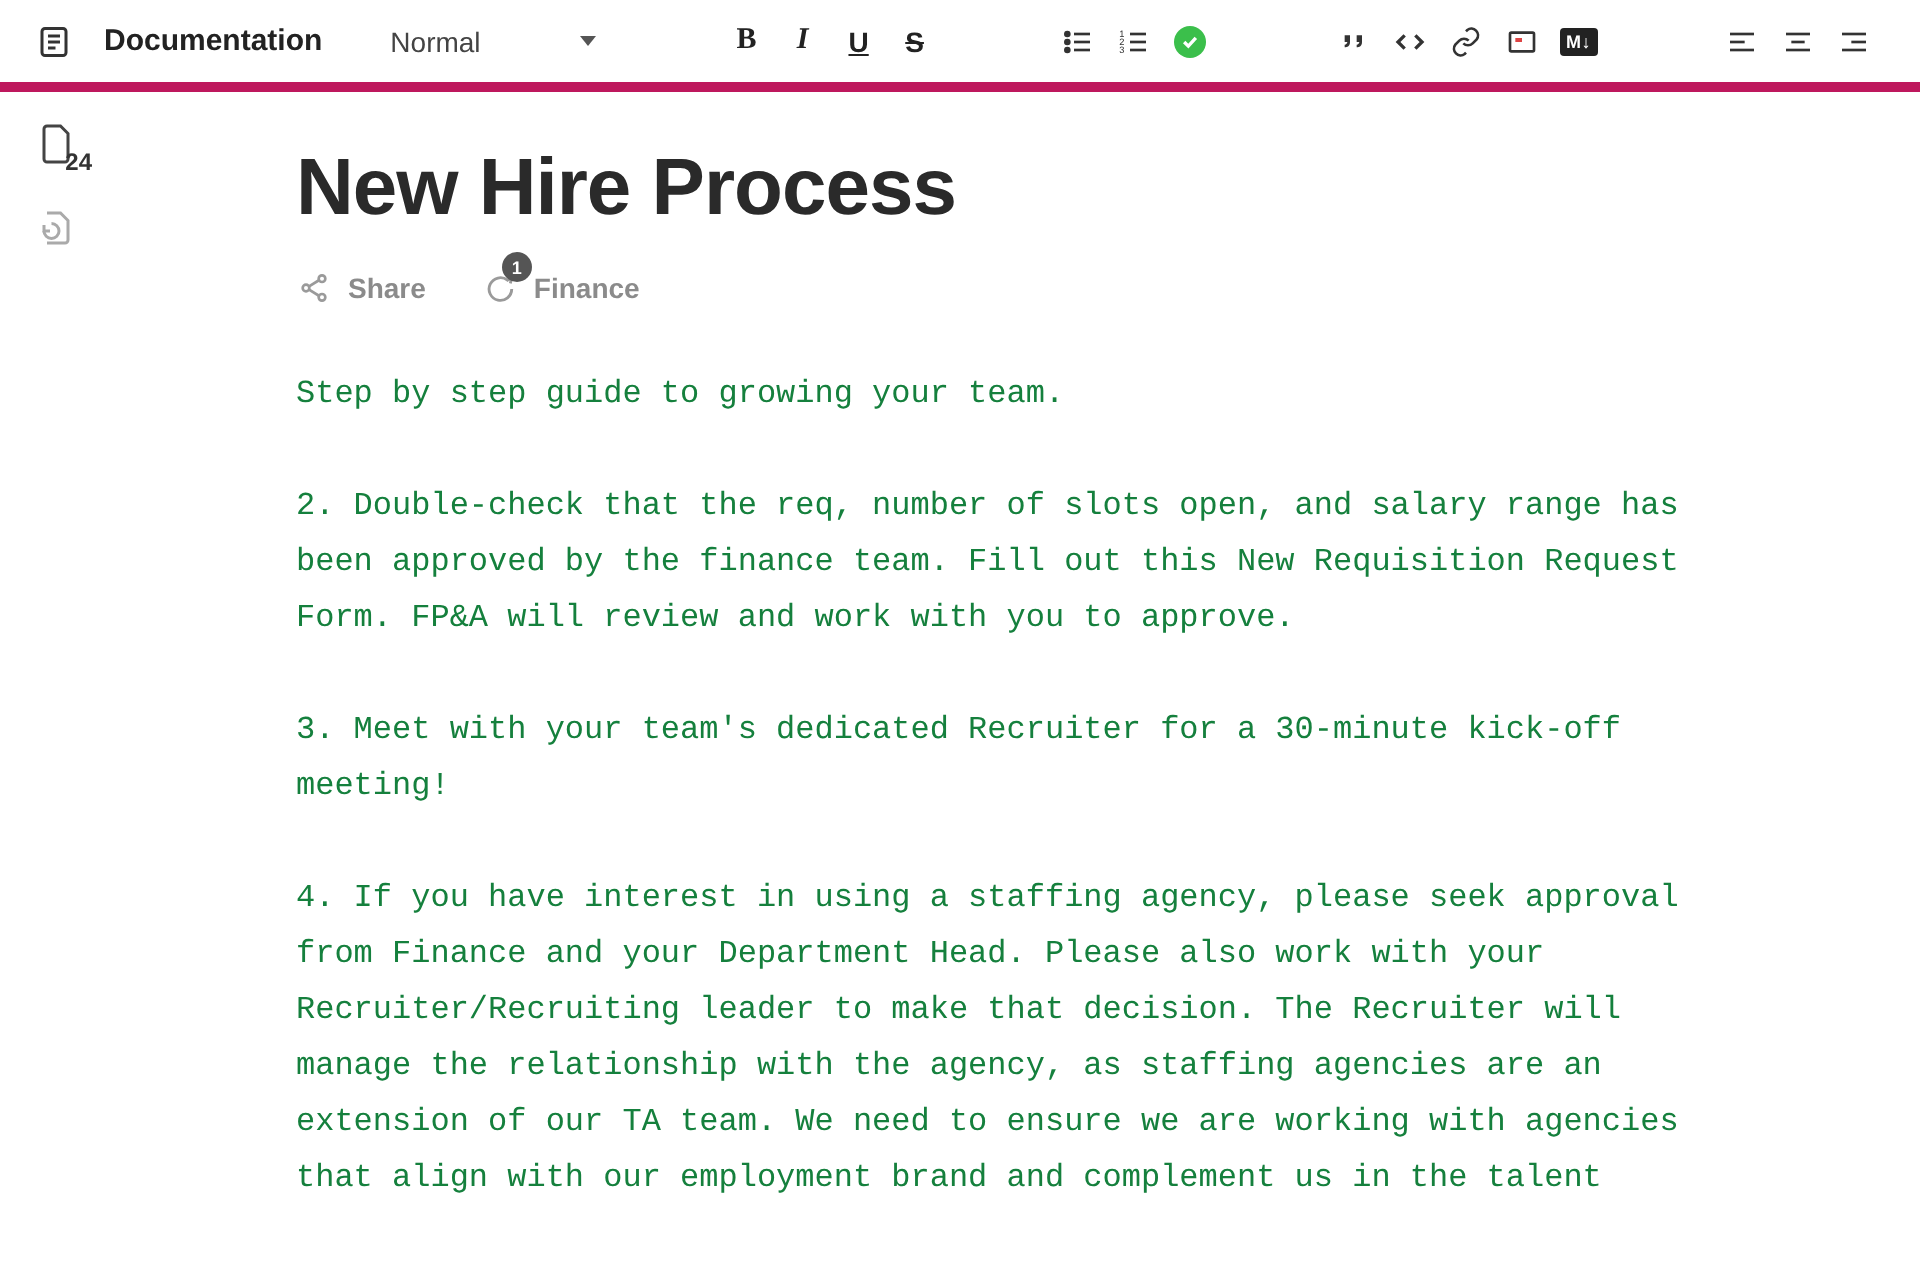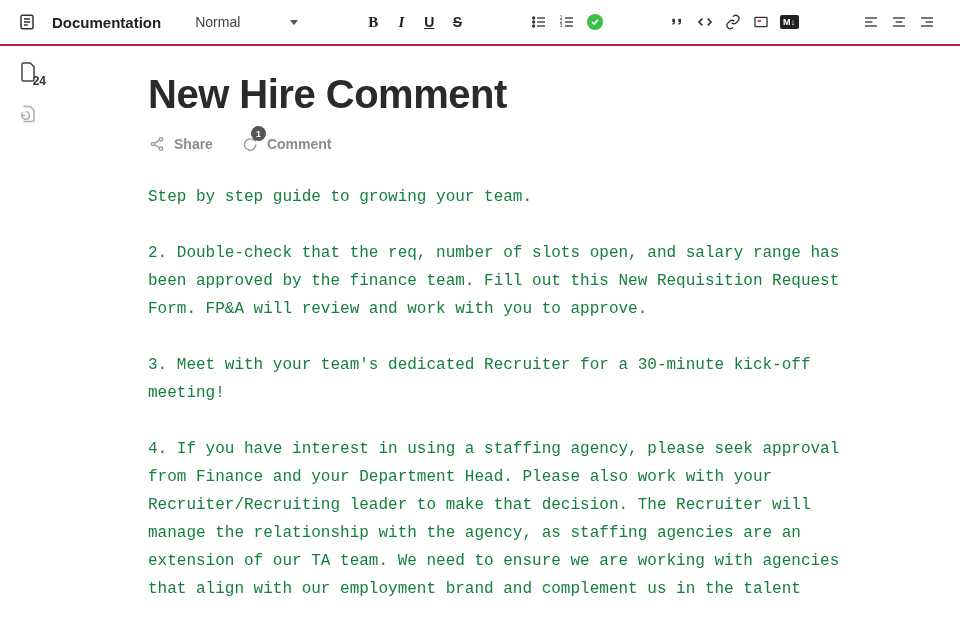--- a/index.html
+++ b/index.html
@@ -2,21 +2,21 @@
 <html><head>
 <meta charset="utf-8">
 <style>
   * { box-sizing: border-box; margin: 0; padding: 0; }
   html, body { width: 960px; height: 638px; background: #fff; font-family: -apple-system, BlinkMacSystemFont, "Segoe UI", Helvetica, Arial, sans-serif; overflow: hidden;}
   .app { width: 960px; height: 638px; position: relative; background: #fff; }
 
   
   .toolbar {
     height: 46px;
-    border-bottom: 2px solid #be185d;
+    border-bottom: 5px solid #be185d;
     display: flex;
     align-items: center;
     padding: 0 14px 0 18px;
     gap: 20px;
     color: #333;
   }
   .tb-left { display: flex; align-items: center; gap: 10px; }
   .tb-title { font-size: 15px; font-weight: 600; color: #222; margin-left: 6px; margin-right: 18px;}
   .tb-dropdown { display: flex; align-items: center; gap: 50px; font-size: 14px; color: #444; padding: 4px 6px; cursor: pointer;}
   .tb-dropdown .caret { width:0;height:0;border-left:4px solid transparent;border-right:4px solid transparent;border-top:5px solid #555;}
@@ -207,21 +207,21 @@
   <div class="gutter-item">
     <svg width="18" height="20" viewBox="0 0 24 24" fill="none" stroke="#aaa" stroke-width="2">
           <path d="M6 2h9l5 5v13a2 2 0 0 1-2 2H6"></path>
           <path d="M4 14 A5 5 0 1 0 9 9"></path>
           <polyline points="4 10 4 14 8 14"></polyline>
         </svg>
   </div>
 </div>
 
 <div class="doc">
-  <h1 class="doc-title">New Hire Comment</h1>
+  <h1 class="doc-title">New Hire Process</h1>
 
   <div class="actions">
     <div class="action">
       <span class="icon">
         <svg width="16" height="16" viewBox="0 0 24 24" fill="none" stroke="#9a9a9a" stroke-width="2">
               <circle cx="18" cy="5" r="2.5"></circle>
               <circle cx="6" cy="12" r="2.5"></circle>
               <circle cx="18" cy="19" r="2.5"></circle>
               <line x1="8" y1="11" x2="16" y2="6"></line>
               <line x1="8" y1="13" x2="16" y2="18"></line>
@@ -229,21 +229,21 @@
       </span>
       <span>Share</span>
     </div>
     <div class="action comment-wrap">
       <span class="icon">
         <svg width="17" height="17" viewBox="0 0 24 24" fill="none" stroke="#9a9a9a" stroke-width="2">
               <path d="M21 12a8 8 0 1 1-3-6.2L21 4l-1 4"></path>
             </svg>
       </span>
       <span class="count-badge">1</span>
-      <span>Comment</span>
+      <span>Finance</span>
     </div>
   </div>
 
   <div class="body-text">
     <p>Step by step guide to growing your team.</p>
     <p>2. Double-check that the req, number of slots open, and salary range has been approved by the finance team.  Fill out this New Requisition Request Form.  FP&amp;A will review and work with you to approve.</p>
     <p>3. Meet with your team's dedicated Recruiter for a 30-minute kick-off meeting!</p>
     <p>4. If you have interest in using a staffing agency, please seek approval from Finance and your Department Head.  Please also work with your Recruiter/Recruiting leader to make that decision.  The Recruiter will manage the relationship with the agency, as staffing agencies are an extension of our TA team.  We need to ensure we are working with agencies that align with our employment brand and complement us in the talent</p>
   </div>
 </div>

